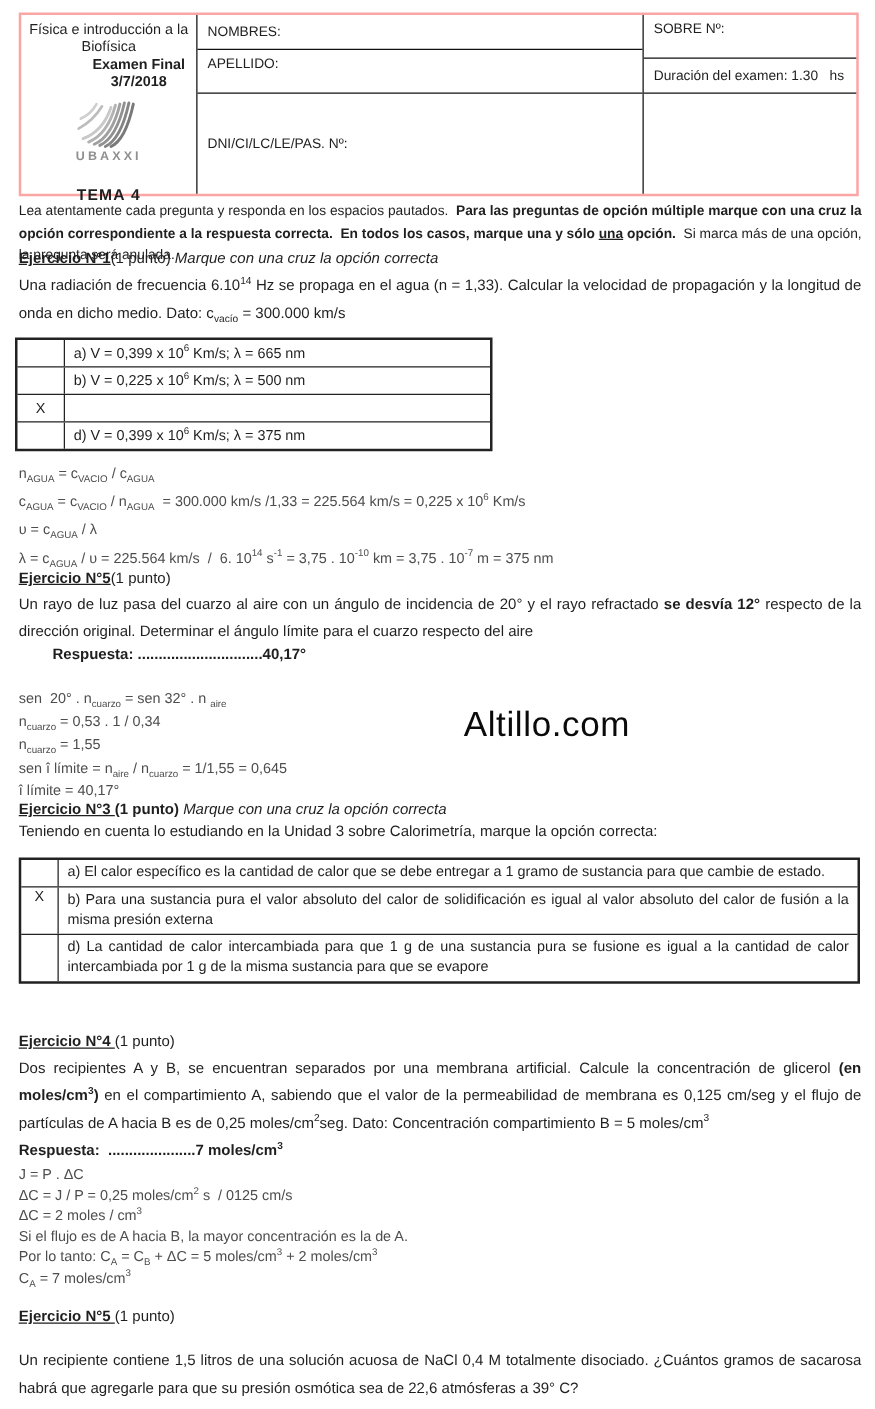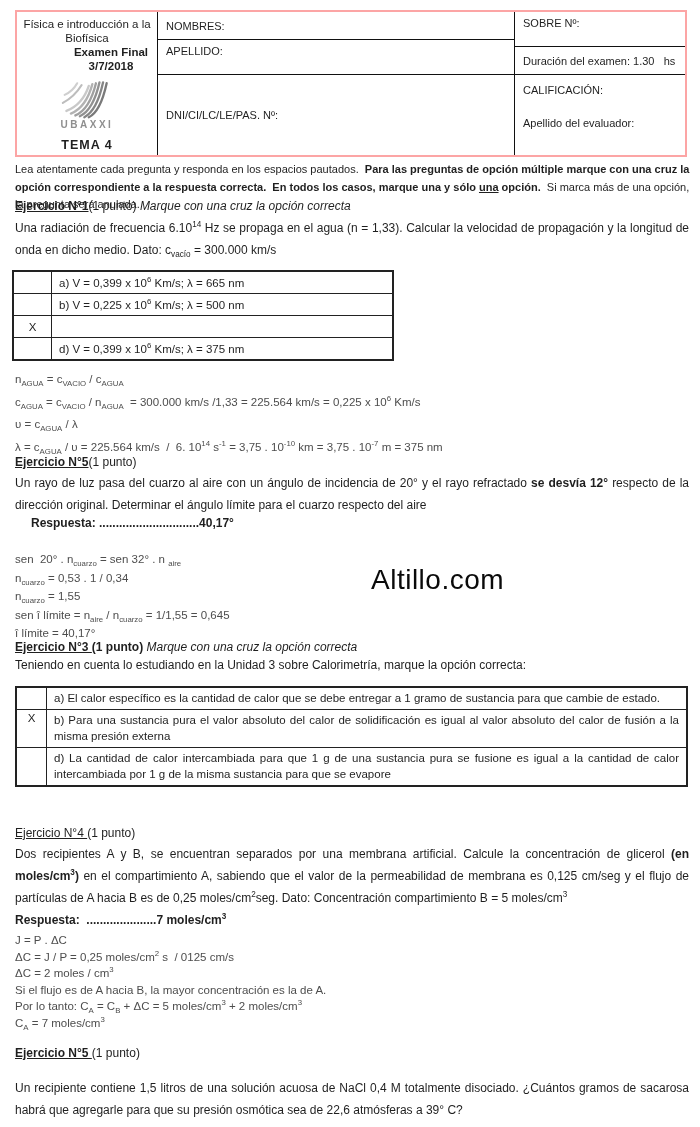--- a/index.html
+++ b/index.html
@@ -10,21 +10,21 @@
   sup{vertical-align:super;}
   sub{vertical-align:sub;}
 
   
   .hdr{left:15px;top:10px;width:668px;height:143px;border:2px solid #fca5a5;display:flex;font-size:11px;}
   .hdr-left{width:141px;border-right:1px solid #111;text-align:center;padding-top:5px;box-sizing:border-box;}
   .hdr-title{font-size:11.5px;line-height:14px;}
   .hdr-bold{font-weight:bold;font-size:11.5px;line-height:14px;margin-left:48px;}
   .logo-wrap{margin-top:4px;}
   .logo-txt{color:#8f8f8f;font-weight:bold;font-size:10px;letter-spacing:2.5px;margin-top:-2px;}
-  .tema{font-weight:bold;font-size:12.5px;letter-spacing:1px;margin-top:8px;}
+  .tema{font-weight:bold;font-size:12.5px;letter-spacing:1px;margin-top:18px;}
   .hdr-mid{flex:1;display:flex;flex-direction:column;border-right:1px solid #111;}
   .hdr-right{width:170px;display:flex;flex-direction:column;}
   .hcell{box-sizing:border-box;padding:5px 8px;}
   .h-r1{height:35px;border-bottom:1px solid #111;}
   .h-r2{height:28px;border-bottom:1px solid #111;display:flex;align-items:center;}
   .h-r3{flex:1;}
   .h-r3.center{display:flex;align-items:center;}
   .h-r3.two{display:flex;flex-direction:column;justify-content:flex-start;gap:21px;padding-top:9px;}
 
   
@@ -79,24 +79,20 @@
       <div class="tema">TEMA 4</div>
     </div>
     <div class="hdr-mid">
       <div class="hcell h-r2">NOMBRES:</div>
       <div class="hcell h-r1">APELLIDO:</div>
       <div class="hcell h-r3 center">DNI/CI/LC/LE/PAS. Nº:</div>
     </div>
     <div class="hdr-right">
       <div class="hcell h-r1">SOBRE Nº:</div>
       <div class="hcell h-r2">Duración del examen: 1.30&nbsp;&nbsp;&nbsp;hs</div>
-      <div class="hcell h-r3 two">
-        <div>CALIFICACIÓN:</div>
-        <div>Apellido del evaluador:</div>
-      </div>
     </div>
   </div>
 
   <div class="abs instr"><span>Lea atentamente cada pregunta y responda en los espacios pautados.&nbsp; </span><span style="font-weight: bold;">Para las preguntas de opción múltiple marque con una cruz la opción correspondiente a la respuesta correcta.&nbsp; En todos los casos, marque una y sólo </span><span style="font-weight: bold; text-decoration: underline;">una</span><span style="font-weight: bold;"> opción.</span><span>&nbsp; Si marca más de una opción, la pregunta será anulada.</span></div>
 
   <div class="abs heading" style="left:15px;top:199px;"><span style="font-weight: bold; text-decoration: underline;">Ejercicio N°1</span><span>(1 punto) </span><span style="font-style: italic;">Marque con una cruz la opción correcta</span></div>
   <div class="abs para" style="left:15px;top:217px;"><span>Una radiación de frecuencia 6.10</span><sup>14</sup><span> Hz se propaga en el agua (n = 1,33). Calcular la velocidad de propagación y la longitud de onda en dicho medio. Dato: c</span><sub>vacío</sub><span> = 300.000 km/s</span></div>
   <div class="abs tbl tbl1">
     <div class="trow">
       <div class="tmark"></div>
@@ -122,21 +118,21 @@
   </div>
   <div class="abs sol" style="left:15px;top:368px;line-height:22.5px;">
     <div><span>n</span><sub>AGUA</sub><span> = c</span><sub>VACIO</sub><span> / c</span><sub>AGUA</sub></div>
     <div><span>c</span><sub>AGUA</sub><span> = c</span><sub>VACIO</sub><span> / n</span><sub>AGUA</sub><span>&nbsp; = 300.000 km/s /1,33 = 225.564 km/s = 0,225 x 10</span><sup>6</sup><span> Km/s</span></div>
     <div><span>υ = c</span><sub>AGUA</sub><span> / λ</span></div>
     <div><span>λ = c</span><sub>AGUA</sub><span> / υ = 225.564 km/s&nbsp; /&nbsp; 6. 10</span><sup>14</sup><span> s</span><sup>-1</sup><span> = 3,75 . 10</span><sup>-10</sup><span> km = 3,75 . 10</span><sup>-7</sup><span> m = 375 nm</span></div>
   </div>
 
   <div class="abs heading" style="left:15px;top:455px;"><span style="font-weight: bold; text-decoration: underline;">Ejercicio N°5</span><span>(1 punto)</span></div>
   <div class="abs para" style="left:15px;top:472px;"><span>Un rayo de luz pasa del cuarzo al aire con un ángulo de incidencia de 20° y el rayo refractado </span><span style="font-weight: bold;">se desvía 12°</span><span> respecto de la dirección original. Determinar el ángulo límite para el cuarzo respecto del aire</span></div>
-  <div class="abs resp" style="left:15px;top:516px;padding-left:16px;"><span style="font-weight: bold;">Respuesta</span><span style="font-weight: bold;">: ..............................40,17°</span></div>
+  <div class="abs resp" style="left:26px;top:516px;padding-left:16px;"><span style="font-weight: bold;">Respuesta</span><span style="font-weight: bold;">: ..............................40,17°</span></div>
   <div class="abs sol" style="left:15px;top:550px;line-height:18.5px;">
     <div><span>sen&nbsp; 20° . n</span><sub>cuarzo</sub><span> = sen 32° . n </span><sub>aire</sub></div>
     <div><span>n</span><sub>cuarzo</sub><span> = 0,53 . 1 / 0,34</span></div>
     <div><span>n</span><sub>cuarzo</sub><span> = 1,55</span></div>
     <div><span>sen î límite = n</span><sub>aire</sub><span> / n</span><sub>cuarzo</sub><span> = 1/1,55 = 0,645</span></div>
     <div><span>î límite = 40,17°</span></div>
   </div>
 
   <div class="abs watermark">Altillo.com</div>
 
@@ -150,21 +146,21 @@
     <div class="trow">
       <div class="tmark">X</div>
       <div class="tcell"><span><span>b) Para una sustancia pura el valor absoluto del calor de solidificación es igual al valor absoluto del calor de fusión a la misma presión externa</span></span></div>
     </div>
     <div class="trow">
       <div class="tmark"></div>
       <div class="tcell"><span><span>d) La cantidad de calor intercambiada para que 1 g de una sustancia pura se fusione es igual a la cantidad de calor intercambiada por 1 g de la misma sustancia para que se evapore</span></span></div>
     </div>
   </div>
 
-  <div class="abs heading" style="left:15px;top:826px;"><span style="font-weight: normal; text-decoration: underline;">Ejercicio N°4 </span><span>(1 punto)</span></div>
+  <div class="abs heading" style="left:15px;top:826px;"><span style="font-weight: bold; text-decoration: underline;">Ejercicio N°4 </span><span>(1 punto)</span></div>
   <div class="abs para" style="left:15px;top:843px;"><span>Dos recipientes A y B, se encuentran separados por una membrana artificial. Calcule la concentración de glicerol </span><span style="font-weight: bold;">(en moles/cm</span><sup style="font-weight: bold;">3</sup><span style="font-weight: bold;">)</span><span> en el compartimiento A, sabiendo que el valor de la permeabilidad de membrana es 0,125 cm/seg y el flujo de partículas de A hacia B es de 0,25 moles/cm</span><sup>2</sup><span>seg. Dato: Concentración compartimiento B = 5 moles/cm</span><sup>3</sup></div>
   <div class="abs resp" style="left:15px;top:913px;"><span style="font-weight: bold;">Respuesta</span><span style="font-weight: bold;">:&nbsp; .....................7 moles/cm</span><sup style="font-weight: bold;">3</sup></div>
   <div class="abs sol" style="left:15px;top:932px;line-height:16.5px;">
     <div><span>J = P . ΔC</span></div>
     <div><span>ΔC = J / P = 0,25 moles/cm</span><sup>2</sup><span> s&nbsp; / 0125 cm/s</span></div>
     <div><span>ΔC = 2 moles / cm</span><sup>3</sup></div>
     <div><span>Si el flujo es de A hacia B, la mayor concentración es la de A.</span></div>
     <div><span>Por lo tanto: C</span><sub>A</sub><span> = C</span><sub>B</sub><span> + ΔC = 5 moles/cm</span><sup>3</sup><span> + 2 moles/cm</span><sup>3</sup></div>
     <div><span>C</span><sub>A</sub><span> = 7 moles/cm</span><sup>3</sup></div>
   </div>

